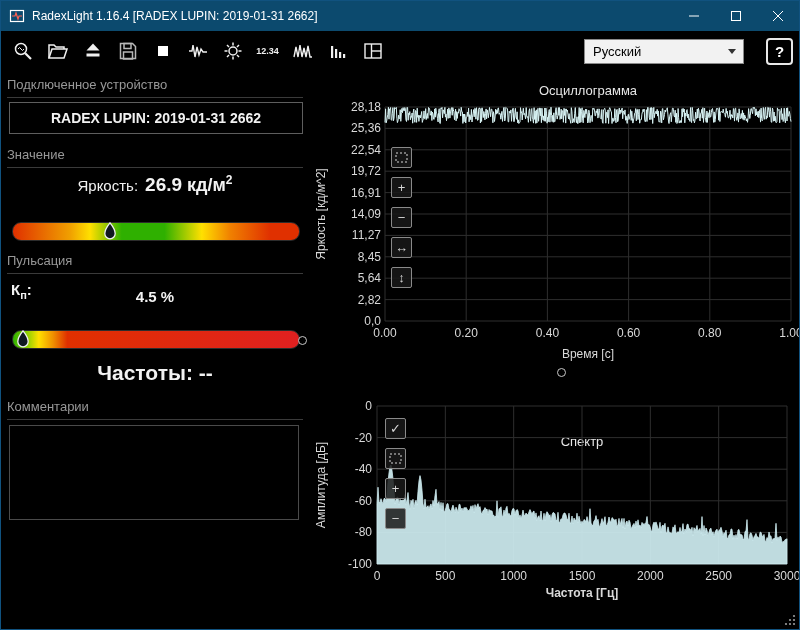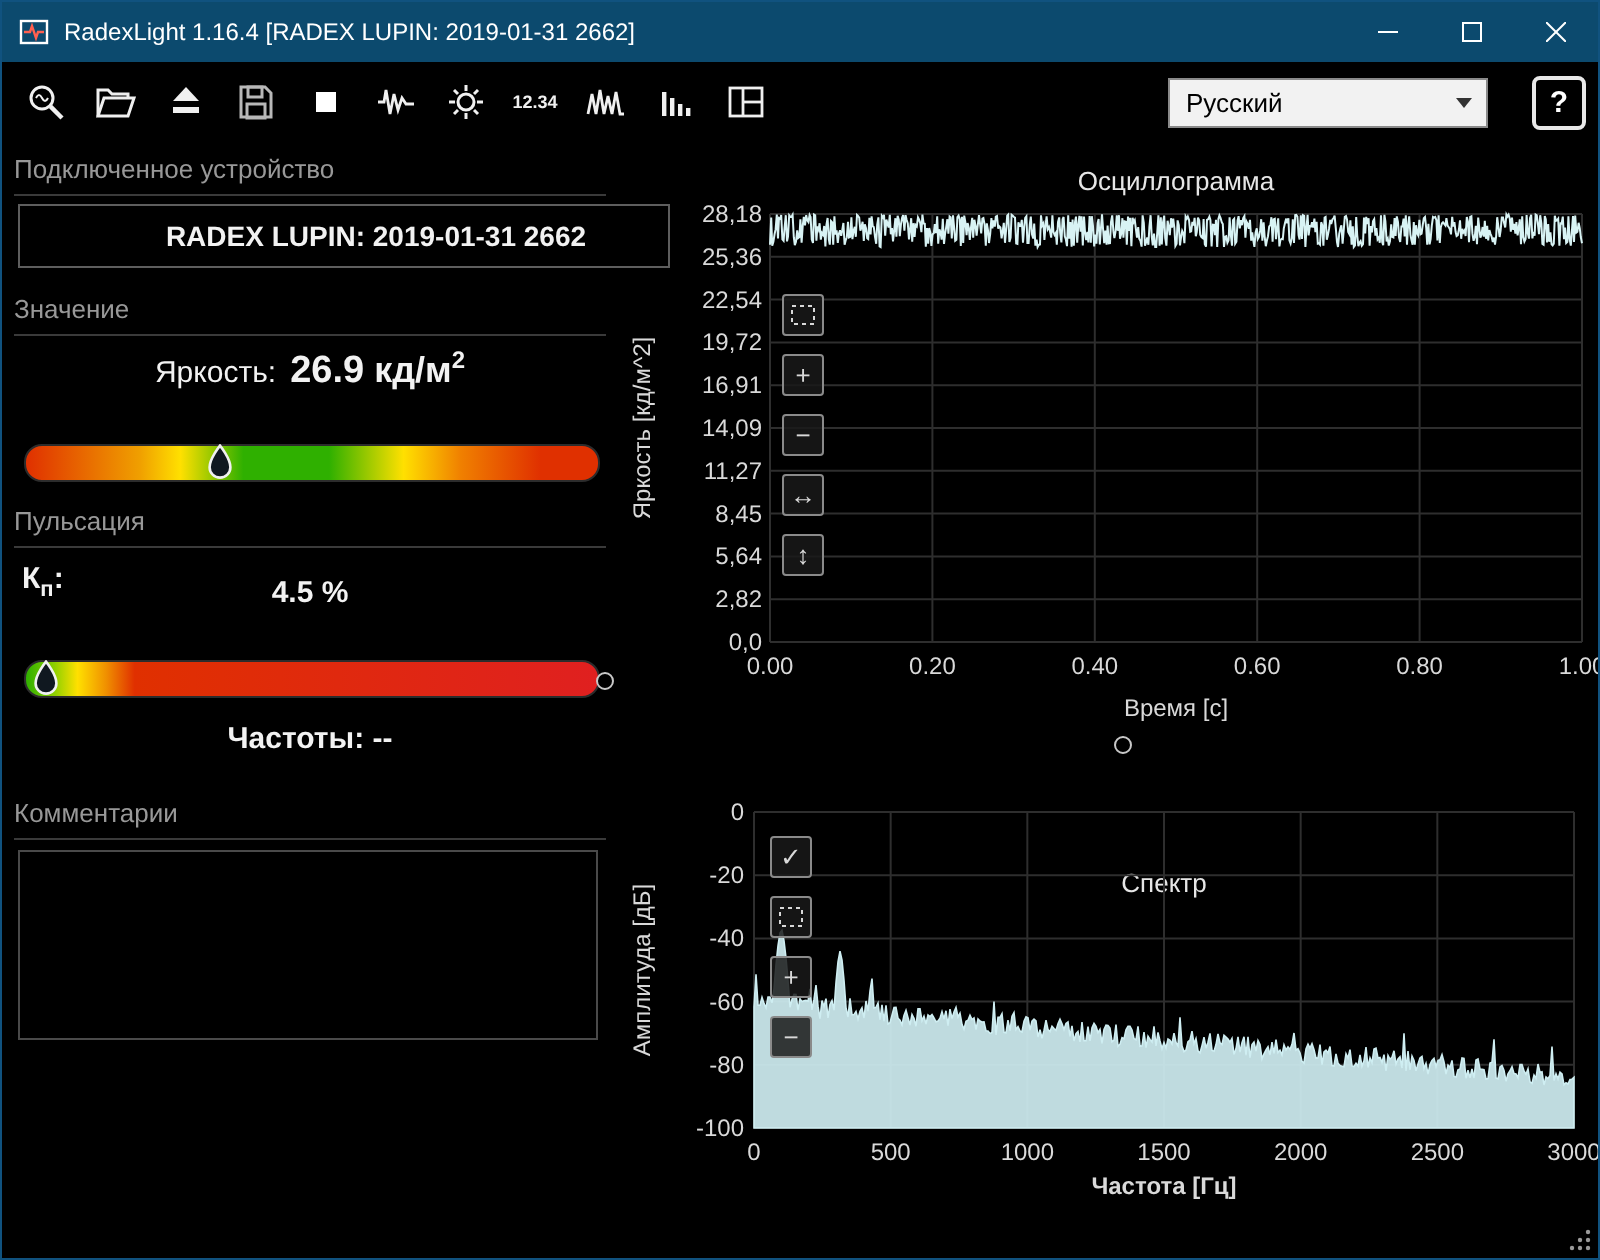--- a/index.html
+++ b/index.html
@@ -26,36 +26,36 @@
   .combo-caret{position:absolute;right:7px;top:9px;width:0;height:0;border-left:4px solid transparent;
                border-right:4px solid transparent;border-top:5px solid #333;}
   .help-btn{width:27px;height:27px;background:#000;border:2px solid #e8e8e8;border-radius:4px;
             color:#fff;font-size:15px;font-weight:bold;display:flex;align-items:center;justify-content:center;padding:0;}
   
   .left{position:absolute;left:6px;top:66px;width:296px;height:556px;}
   .sec-h{position:absolute;left:0;width:100%;font-size:13px;color:#989898;
          border-bottom:1px solid #3a3a3a;padding-bottom:5px;box-sizing:border-box;}
   .device-box{position:absolute;left:2px;top:35px;width:292px;height:30px;border:1px solid #5e5e5e;
               display:flex;align-items:center;justify-content:center;color:#f2f2f2;
-              font-size:14px;font-weight:bold;padding-left:32px;}
+              font-size:14px;font-weight:bold;}
   .value-row{position:absolute;left:0;top:106px;width:100%;display:flex;justify-content:center;
              align-items:baseline;color:#f2f2f2;}
   .value-label{font-size:15px;font-weight:normal;margin-right:7px;}
   .value-number{font-size:19px;font-weight:bold;}
   .value-unit{font-size:18px;font-weight:bold;margin-left:5px;}
   .value-sup{font-size:12px;font-weight:bold;vertical-align:super;}
   .grad-bar{position:absolute;left:5px;width:286px;height:17px;border-radius:9px;
             border:1px solid #2c2c2c;}
   .marker{position:absolute;top:-1px;}
   .kp-row{position:absolute;left:0;top:214px;width:100%;height:30px;color:#f2f2f2;}
   .kp-label{position:absolute;left:4px;top:0;font-size:15px;font-weight:bold;}
   .kp-sub{font-size:11px;vertical-align:sub;}
   .kp-value{position:absolute;left:0;top:7px;width:100%;text-align:center;font-size:15px;font-weight:bold;}
   .freq-row{position:absolute;left:0;top:294px;width:100%;text-align:center;color:#f2f2f2;
-            font-size:15px;font-weight:bold;}
+            font-size:21px;font-weight:bold;}
   .comments-box{position:absolute;left:2px;top:358px;width:290px;height:95px;border:1px solid #4a4a4a;
                 color:#e0e0e0;font-size:13px;padding:4px;box-sizing:border-box;}
   
   .chart{position:absolute;left:306px;width:489px;}
   .chart.osc{top:82px;height:292px;}
   .chart.spec{top:385px;height:238px;}
   .chart-title{position:absolute;top:0;text-align:center;font-size:13px;color:#e6e6e6;}
   .osc .chart-title{left:78px;width:406px;}
   .spec .chart-title{left:70px;width:410px;margin-top:48px;}
   .plot{position:absolute;left:30px;overflow:visible;}

